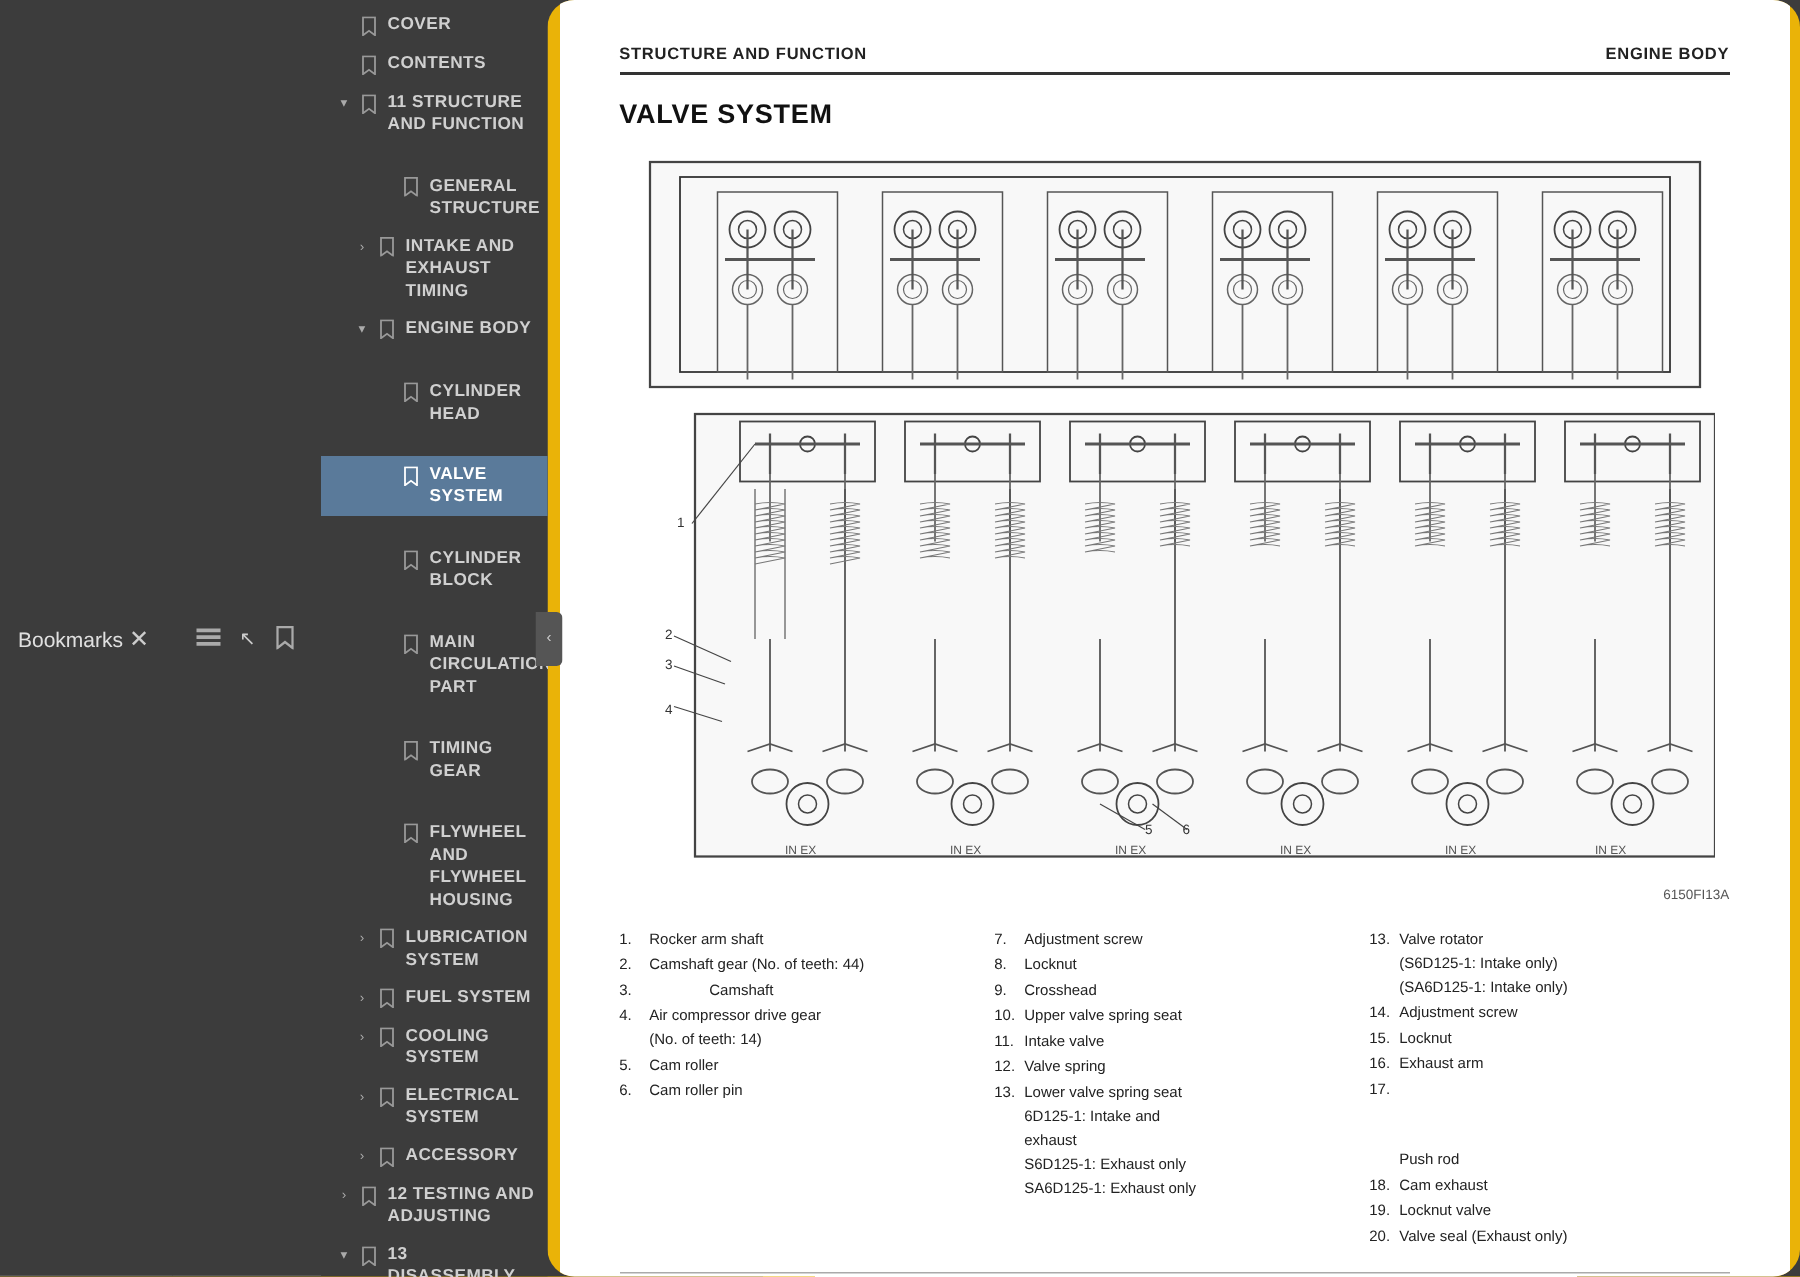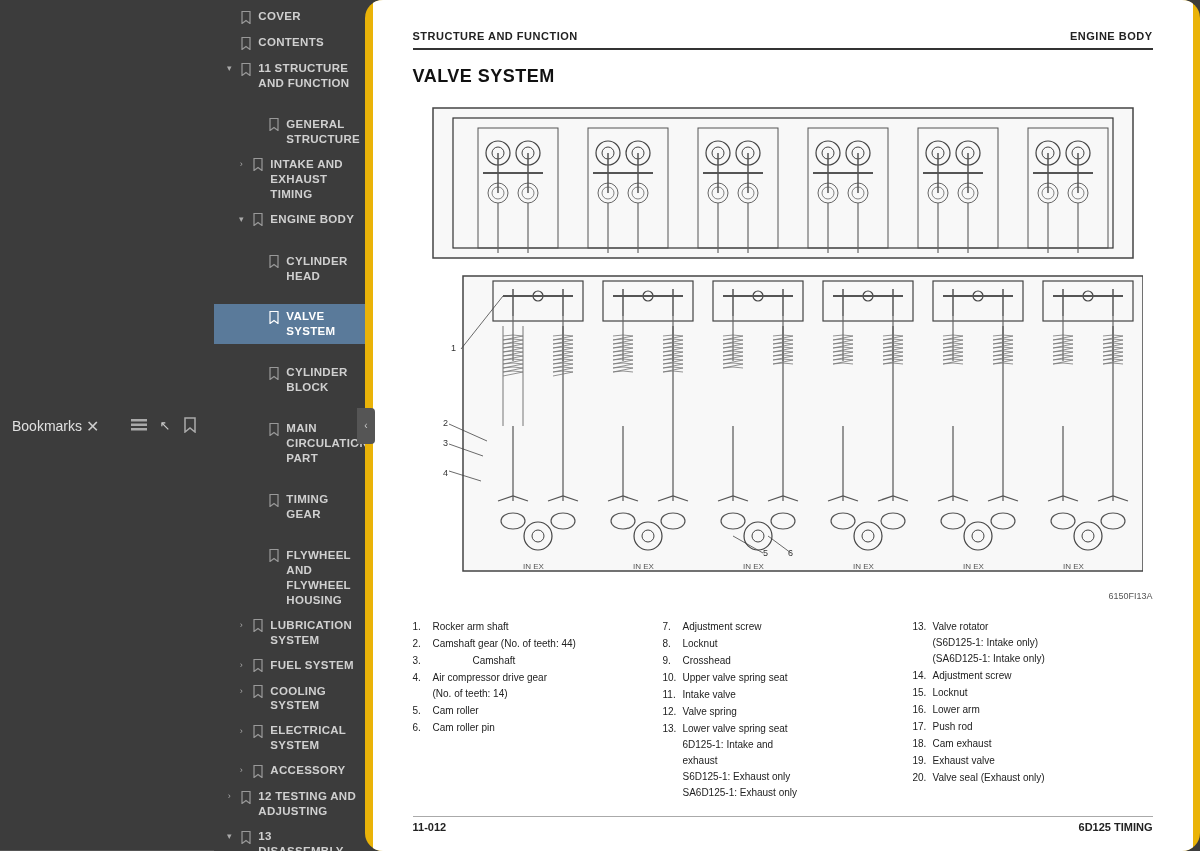--- a/index.html
+++ b/index.html
@@ -890,33 +890,33 @@
             <div class="legend-item">
               <span class="legend-num">14.</span>
               <span class="legend-text" style="white-space: pre-line;">Adjustment screw</span>
             </div>
             <div class="legend-item">
               <span class="legend-num">15.</span>
               <span class="legend-text" style="white-space: pre-line;">Locknut</span>
             </div>
             <div class="legend-item">
               <span class="legend-num">16.</span>
-              <span class="legend-text" style="white-space: pre-line;">Lower arm</span>
+              <span class="legend-text" style="white-space: pre-line;">Exhaust arm</span>
             </div>
             <div class="legend-item">
               <span class="legend-num">17.</span>
-              <span class="legend-text" style="white-space: pre-line;">Push rod</span>
+              <span class="legend-text" style="white-space: pre-line; margin-top: 47px;">Push rod</span>
             </div>
             <div class="legend-item">
               <span class="legend-num">18.</span>
               <span class="legend-text" style="white-space: pre-line;">Cam exhaust</span>
             </div>
             <div class="legend-item">
               <span class="legend-num">19.</span>
-              <span class="legend-text" style="white-space: pre-line;">Exhaust valve</span>
+              <span class="legend-text" style="white-space: pre-line;">Locknut valve</span>
             </div>
             <div class="legend-item">
               <span class="legend-num">20.</span>
               <span class="legend-text" style="white-space: pre-line;">Valve seal (Exhaust only)</span>
             </div>
           </div>
       </div>
 
     </div>
 

